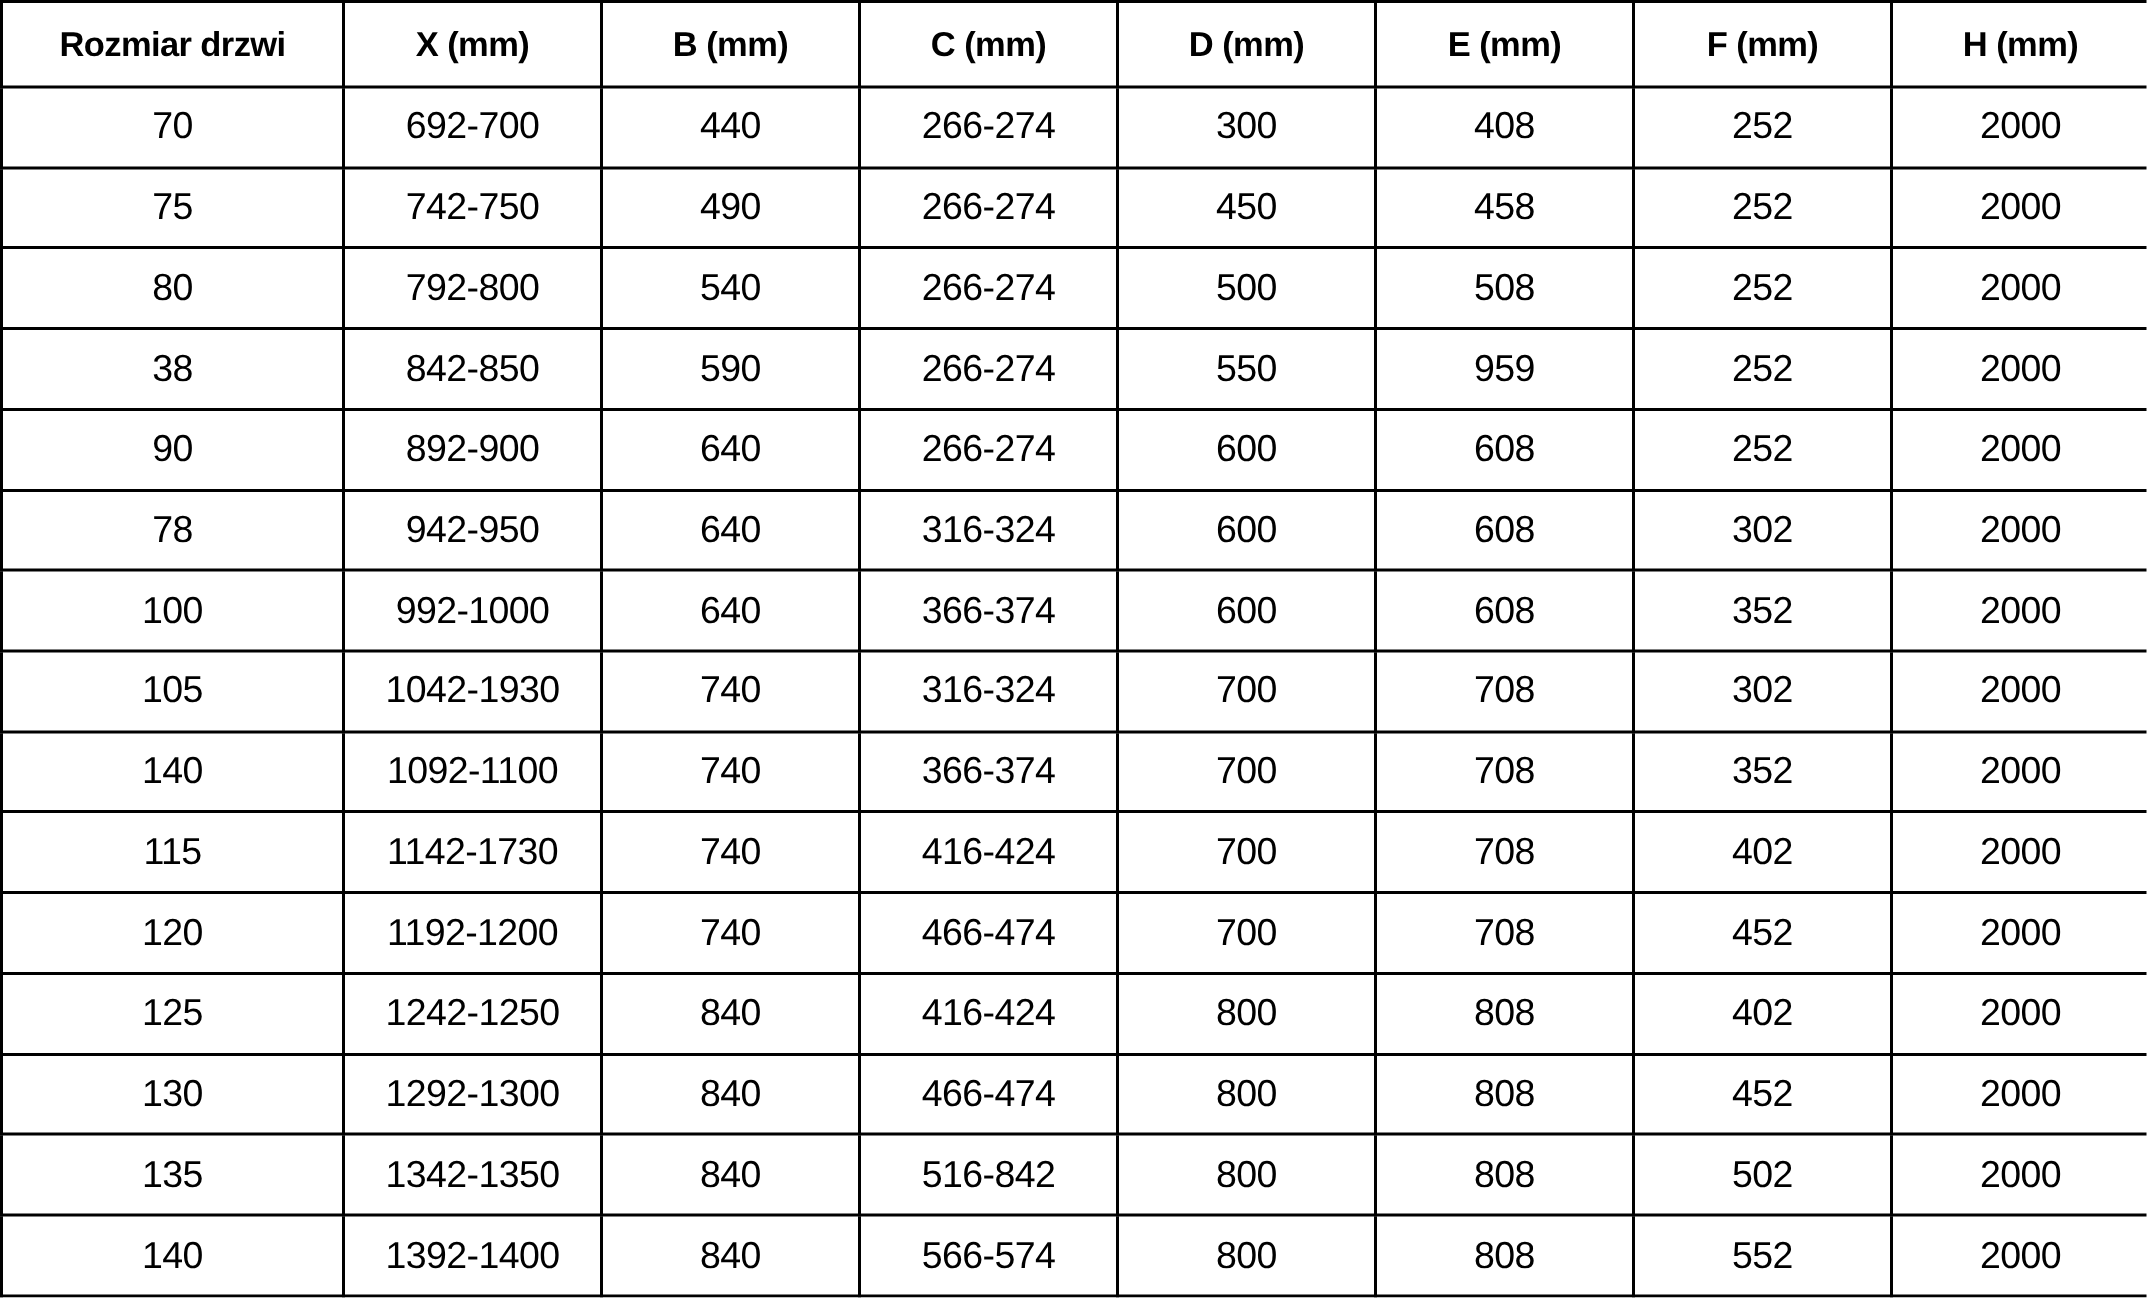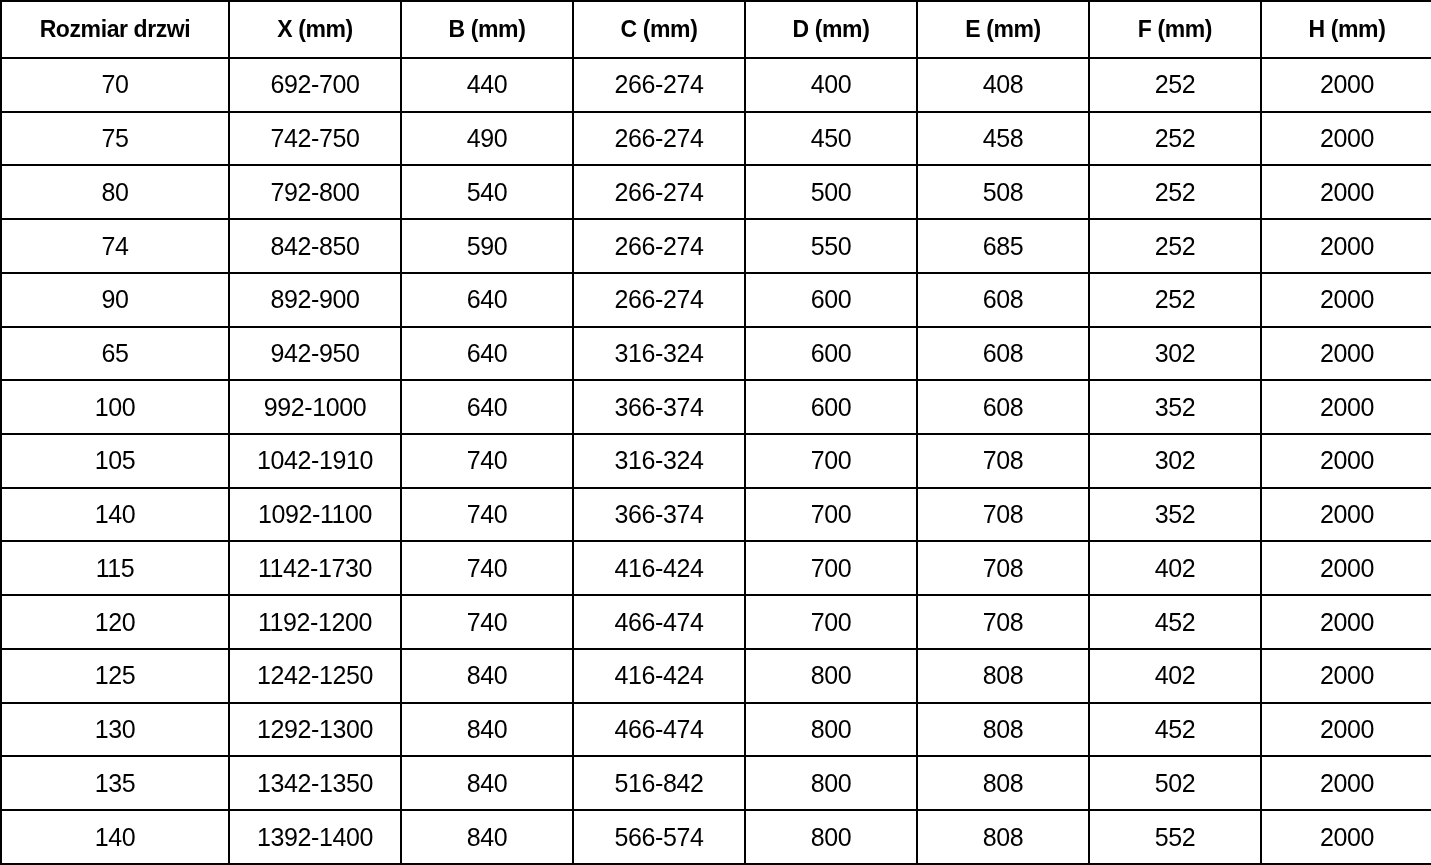--- a/index.html
+++ b/index.html
@@ -67,21 +67,21 @@
         <th>F (mm)</th>
         <th>H (mm)</th>
       </tr>
   </thead>
   <tbody>
       <tr>
         <td>70</td>
         <td>692-700</td>
         <td>440</td>
         <td>266-274</td>
-        <td>400</td>
+        <td>300</td>
         <td>408</td>
         <td>252</td>
         <td>2000</td>
       </tr>
       <tr>
         <td>75</td>
         <td>742-750</td>
         <td>490</td>
         <td>266-274</td>
         <td>450</td>
@@ -93,62 +93,62 @@
         <td>80</td>
         <td>792-800</td>
         <td>540</td>
         <td>266-274</td>
         <td>500</td>
         <td>508</td>
         <td>252</td>
         <td>2000</td>
       </tr>
       <tr>
-        <td>74</td>
+        <td>38</td>
         <td>842-850</td>
         <td>590</td>
         <td>266-274</td>
         <td>550</td>
-        <td>685</td>
+        <td>959</td>
         <td>252</td>
         <td>2000</td>
       </tr>
       <tr>
         <td>90</td>
         <td>892-900</td>
         <td>640</td>
         <td>266-274</td>
         <td>600</td>
         <td>608</td>
         <td>252</td>
         <td>2000</td>
       </tr>
       <tr>
-        <td>65</td>
+        <td>78</td>
         <td>942-950</td>
         <td>640</td>
         <td>316-324</td>
         <td>600</td>
         <td>608</td>
         <td>302</td>
         <td>2000</td>
       </tr>
       <tr>
         <td>100</td>
         <td>992-1000</td>
         <td>640</td>
         <td>366-374</td>
         <td>600</td>
         <td>608</td>
         <td>352</td>
         <td>2000</td>
       </tr>
       <tr>
         <td>105</td>
-        <td>1042-1910</td>
+        <td>1042-1930</td>
         <td>740</td>
         <td>316-324</td>
         <td>700</td>
         <td>708</td>
         <td>302</td>
         <td>2000</td>
       </tr>
       <tr>
         <td>140</td>
         <td>1092-1100</td>

